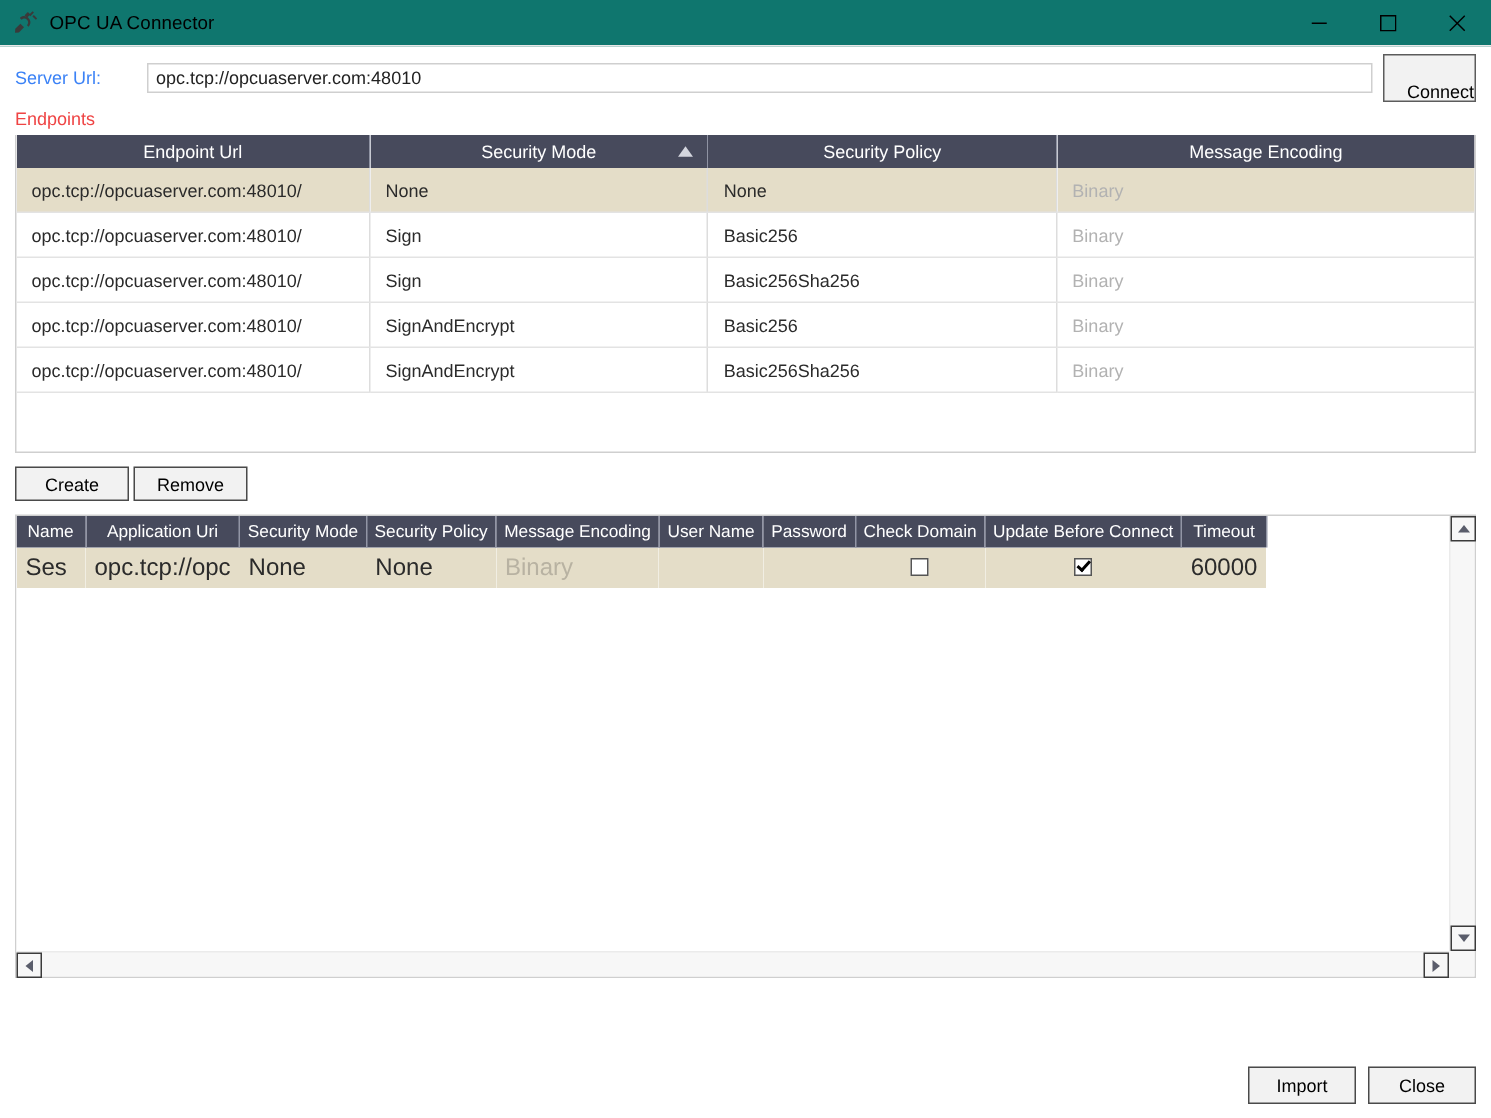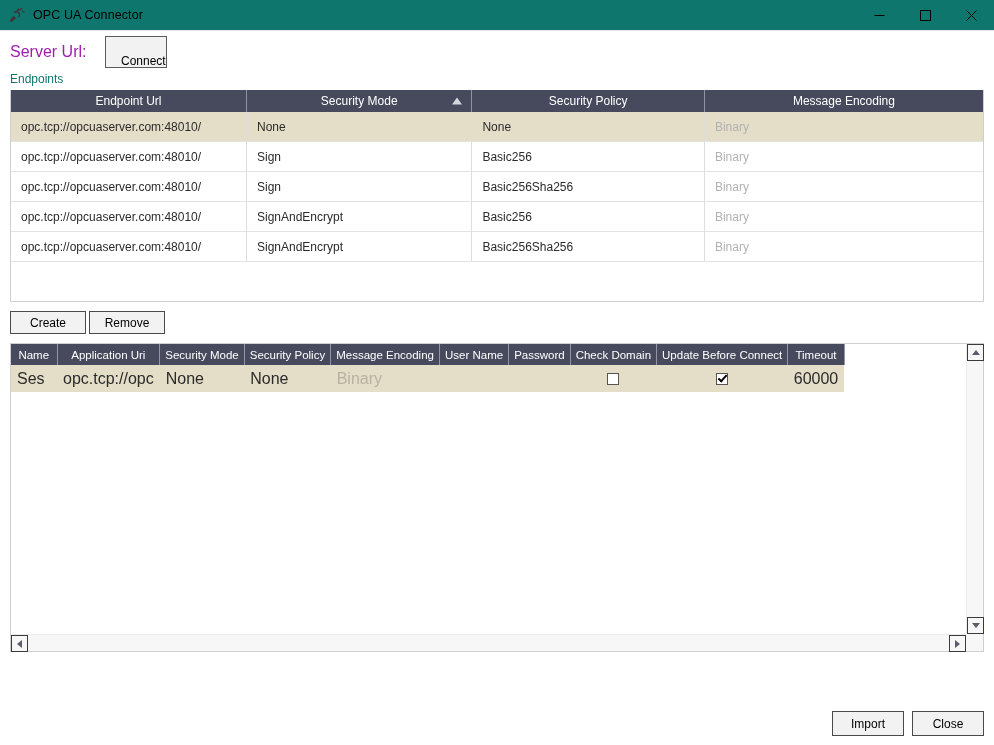--- a/index.html
+++ b/index.html
@@ -60,22 +60,22 @@
   #form-area {
     padding: 10px 10px 0 10px;
   }
   .row-url {
     display: flex;
     align-items: center;
     height: 22px;
   }
   .lbl-serverurl {
     width: 88px;
-    font-size: 16px;
-    color: #a21caf;
+    font-size: 12px;
+    color: #3b82f6;
   }
   #server-url-input {
     flex: 1 1 auto;
     height: 20px;
     box-sizing: border-box;
     border: 1px solid #cfcfcf;
     background: #ffffff;
     font-family: "Liberation Sans", sans-serif;
     font-size: 12px;
     color: #222;
@@ -113,21 +113,21 @@
     flex: 0 0 auto;
   }
   .cb-label {
     margin-left: 8px;
     font-size: 12px;
     color: #111;
   }
   .section-label {
     margin-top: 9px;
     font-size: 12px;
-    color: #0f766e;
+    color: #ef4444;
   }
 
   
   #endpoints-grid {
     margin: 4px 10px 0 10px;
     border: 1px solid #cfcfcf;
     border-top: none;
     background: #ffffff;
     height: 212px;
     box-sizing: border-box;
@@ -364,20 +364,21 @@
         <line x1="0.5" y1="0.5" x2="10.5" y2="10.5" stroke="#000" stroke-width="1"></line>
         <line x1="10.5" y1="0.5" x2="0.5" y2="10.5" stroke="#000" stroke-width="1"></line>
       </svg>
     </div>
   </div>
 </div>
 
 <div id="form-area">
   <div class="row-url">
     <span class="lbl-serverurl">Server Url:</span>
+    <input id="server-url-input" type="text" value="opc.tcp://opcuaserver.com:48010" style="">
     <button id="connect-button">Connect</button>
   </div>
 
 
   <div class="section-label">Endpoints</div>
 </div>
 
 <div id="endpoints-grid">
   <table class="grid">
     <colgroup>

